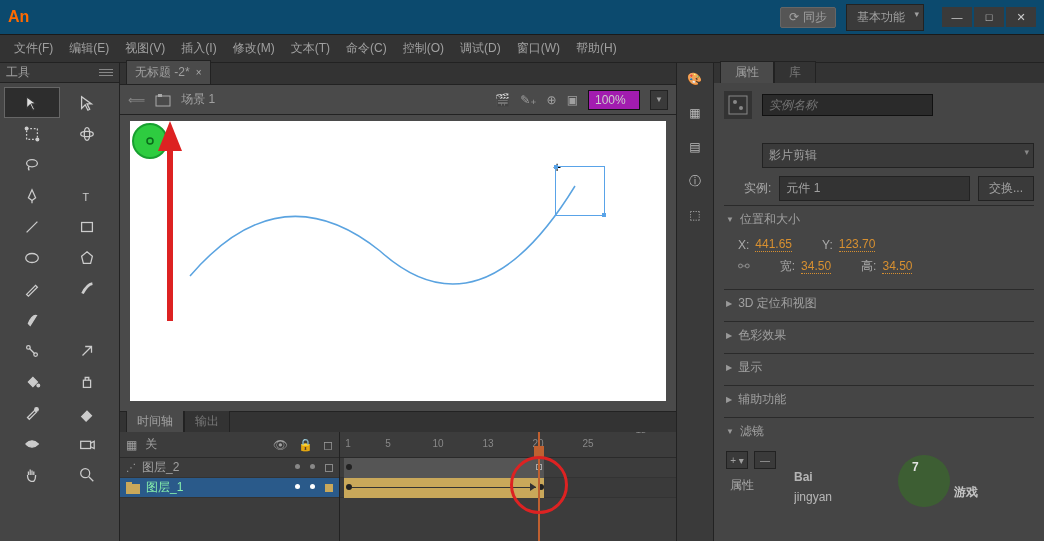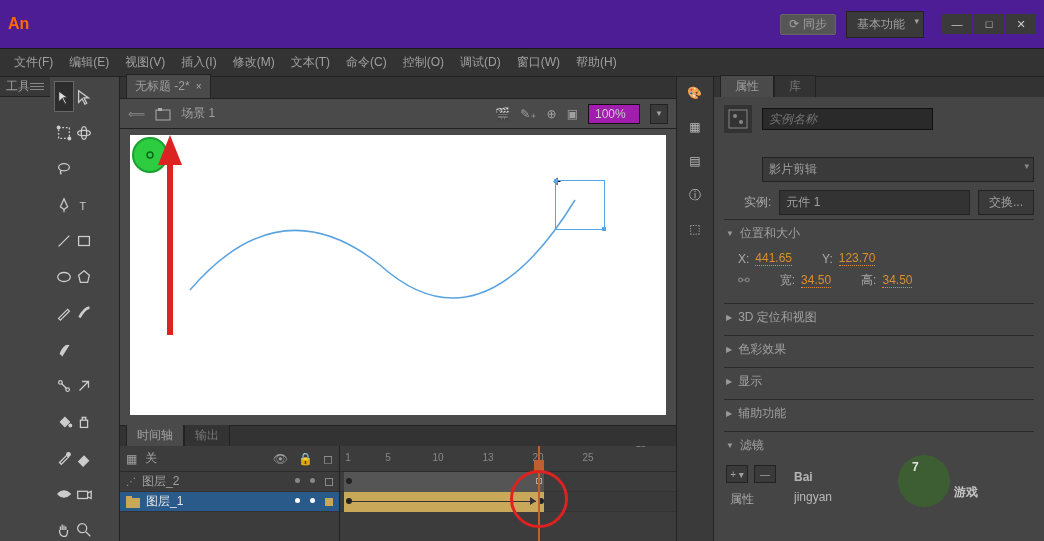--- a/index.html
+++ b/index.html
@@ -1,28 +1,28 @@
 <!DOCTYPE html>
 <html><head>
 <meta charset="utf-8">
 <style>
 *{margin:0;padding:0;box-sizing:border-box;font-family:"Microsoft YaHei",sans-serif;font-size:12px;color:#a0a0a0;user-select:none}
 body{background:#333;width:1044px;height:541px;overflow:hidden;position:relative}
-.titlebar{height:49px;background:#4c1d95;display:flex;align-items:center;padding:0 8px;border-bottom:1px solid #1a1a1a}
+.titlebar{height:35px;background:#0c4a6e;display:flex;align-items:center;padding:0 8px;border-bottom:1px solid #1a1a1a}
 .logo{color:#ff6a00;font-weight:bold;font-size:16px;margin-right:auto}
 .titlebar-right{display:flex;align-items:center;gap:10px}
 .sync-badge{background:#555;border:1px solid #666;padding:1px 8px;border-radius:2px;font-size:10px;display:flex;align-items:center;gap:4px}
 .workspace-dd{background:#3a3a3a;border:1px solid #222;padding:4px 18px 4px 10px;position:relative}
 .workspace-dd::after{content:"▾";position:absolute;right:4px;top:4px;font-size:9px}
 .win-btns{display:flex;gap:2px;margin-left:8px}
 .win-btn{width:30px;height:20px;background:#3a3a3a;display:flex;align-items:center;justify-content:center;font-size:11px;color:#ccc}
 .menubar{height:28px;background:#333;display:flex;align-items:center;padding:0 6px;border-bottom:1px solid #222}
 .menu-item{padding:4px 8px;cursor:pointer}
 .main{display:flex;height:calc(541px - 63px)}
-.tools-panel{width:120px;background:#454545;border-right:1px solid #222;display:flex;flex-direction:row}
+.tools-panel{width:120px;background:#454545;border-right:1px solid #222;display:flex;flex-direction:column}
 .panel-hdr{height:20px;background:#383838;display:flex;align-items:center;padding:0 6px;border-bottom:1px solid #222;justify-content:space-between}
 .panel-lines{display:flex;flex-direction:column;gap:2px}
 .panel-lines span{width:14px;height:1px;background:#888}
 .tool-grid{display:grid;grid-template-columns:1fr 1fr;padding:4px}
 .tool-cell{height:31px;display:flex;align-items:center;justify-content:center;position:relative}
 .tool-cell.sel{background:#2d2d2d;border:1px solid #666}
 .tool-svg{width:18px;height:18px;stroke:#ccc;fill:none;stroke-width:1.4}
 .center{flex:1;display:flex;flex-direction:column;background:#333}
 .doc-tabs{height:22px;background:#333;display:flex;align-items:flex-end;padding-left:6px;border-bottom:1px solid #222}
 .doc-tab{background:#4a4a4a;padding:3px 8px;display:flex;align-items:center;gap:6px;border:1px solid #222;border-bottom:none}
@@ -344,21 +344,21 @@
                 <span class="dot"></span>
                 <span class="dot"></span>
                 <span style="width:8px;height:8px;border:1px solid #888"></span>
               </div>
           </div>
           <div class="layer-row sel">
             <span class="layer-icon"><svg viewBox="0 0 14 12">
                   <rect x="0" y="2" width="14" height="10" fill="#c9a85a"></rect>
                   <rect x="0" y="0" width="6" height="3" fill="#c9a85a"></rect>
                 </svg></span>
-            <span style="color:#e5e5e5">图层_1</span>
+            <span style="color:#86efac">图层_1</span>
             <div style="margin-left:auto;display:flex;gap:10px">
                 <span class="dot" style="background:#fff"></span>
                 <span class="dot" style="background:#fff"></span>
                 <span style="width:8px;height:8px;background:#c9a85a"></span>
               </div>
           </div>
         </div>
         <div class="frames">
           <div class="ruler">
             <span class="time-label">1s</span>

